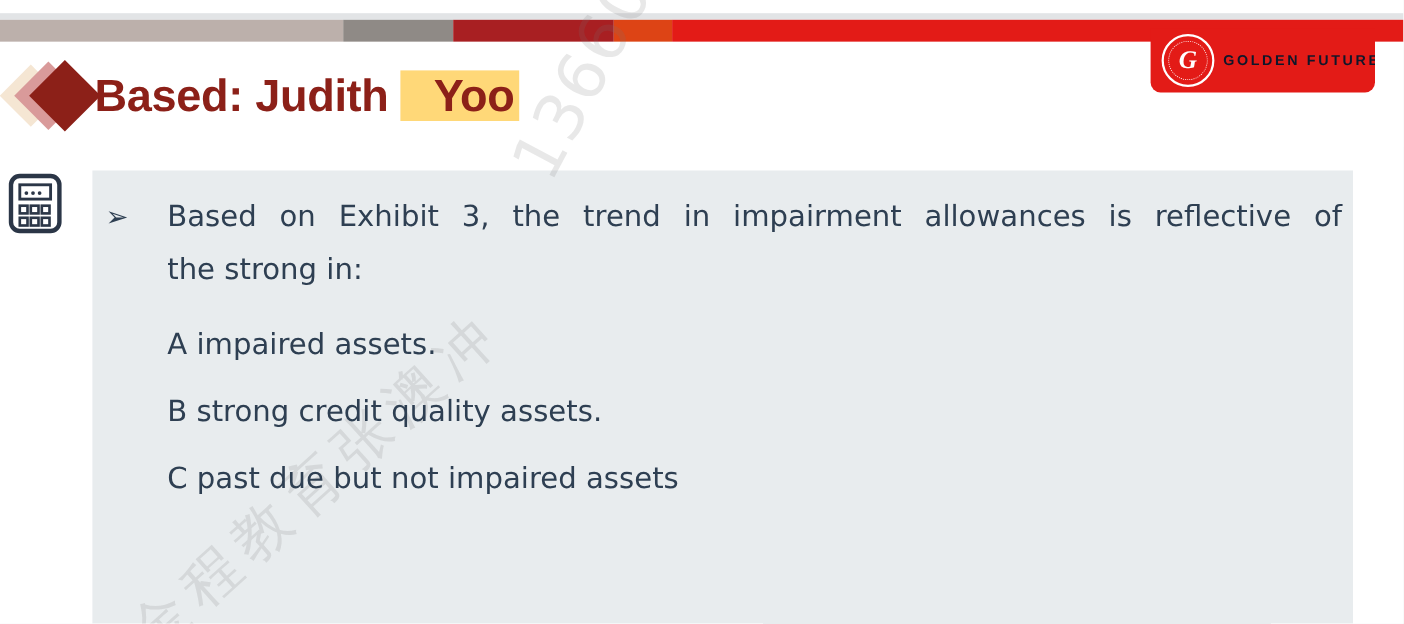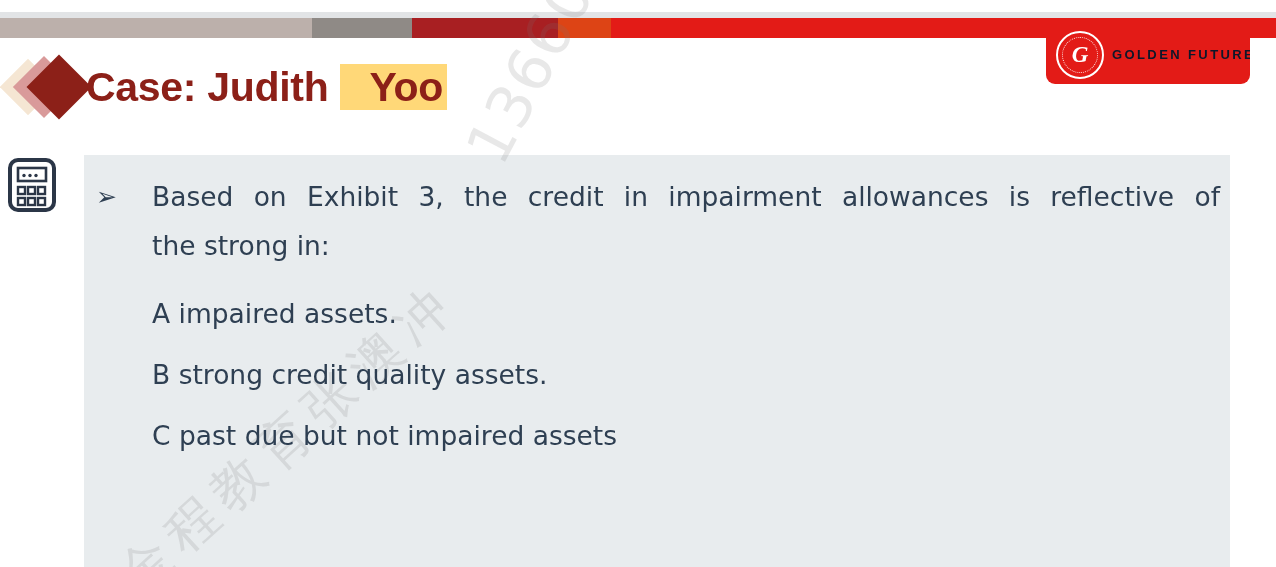--- a/index.html
+++ b/index.html
@@ -255,21 +255,21 @@
   </div>
 
   <div class="title-zone"></div>
 
   <div class="diamond-icon">
     <span class="dia-back" style="background: rgb(245, 230, 211);"></span>
     <span class="dia-mid" style="background: rgb(217, 154, 154);"></span>
     <span class="dia-front" style="background: rgb(140, 32, 24);"></span>
   </div>
 
-  <div class="slide-title" style="color: rgb(140, 32, 24);"><span>Case: Judith </span><span class="title-hl" style="background: rgb(255, 216, 120); padding-left: 30px;">Yoo</span></div>
+  <div class="slide-title" style="color: rgb(140, 32, 24);"><span>Based: Judith </span><span class="title-hl" style="background: rgb(255, 216, 120); padding-left: 30px;">Yoo</span></div>
 
   <div class="logo" style="background: rgb(227, 27, 23);">
     <div class="logo-seal">
       <div class="seal-ring"></div>
       <div class="seal-g">G</div>
     </div>
     <div class="logo-text">
       <div class="logo-en">GOLDEN FUTURE</div>
     </div>
   </div>
@@ -292,21 +292,21 @@
     </svg>
   </div>
 
   <div class="wm wm-num">13660817305</div>
   <div class="wm wm-cn">金程教育张澳冲</div>
 
   <div class="qtext" style="color: rgb(46, 63, 82);">
     <div class="q-row">
       <div class="q-bullet">➢</div>
       <div class="q-body">
-        <div class="q-line1">Based on Exhibit 3, the credit in impairment allowances is reflective of</div>
+        <div class="q-line1">Based on Exhibit 3, the trend in impairment allowances is reflective of</div>
         <div class="q-line2">the strong in:</div>
       </div>
     </div>
     <div class="choices">
       <div class="choice"><span>A</span>
         <span>impaired assets.</span></div>
       <div class="choice"><span>B</span>
         <span>strong credit quality assets.</span></div>
       <div class="choice"><span>C</span>
         <span>past due but not impaired assets</span></div>

